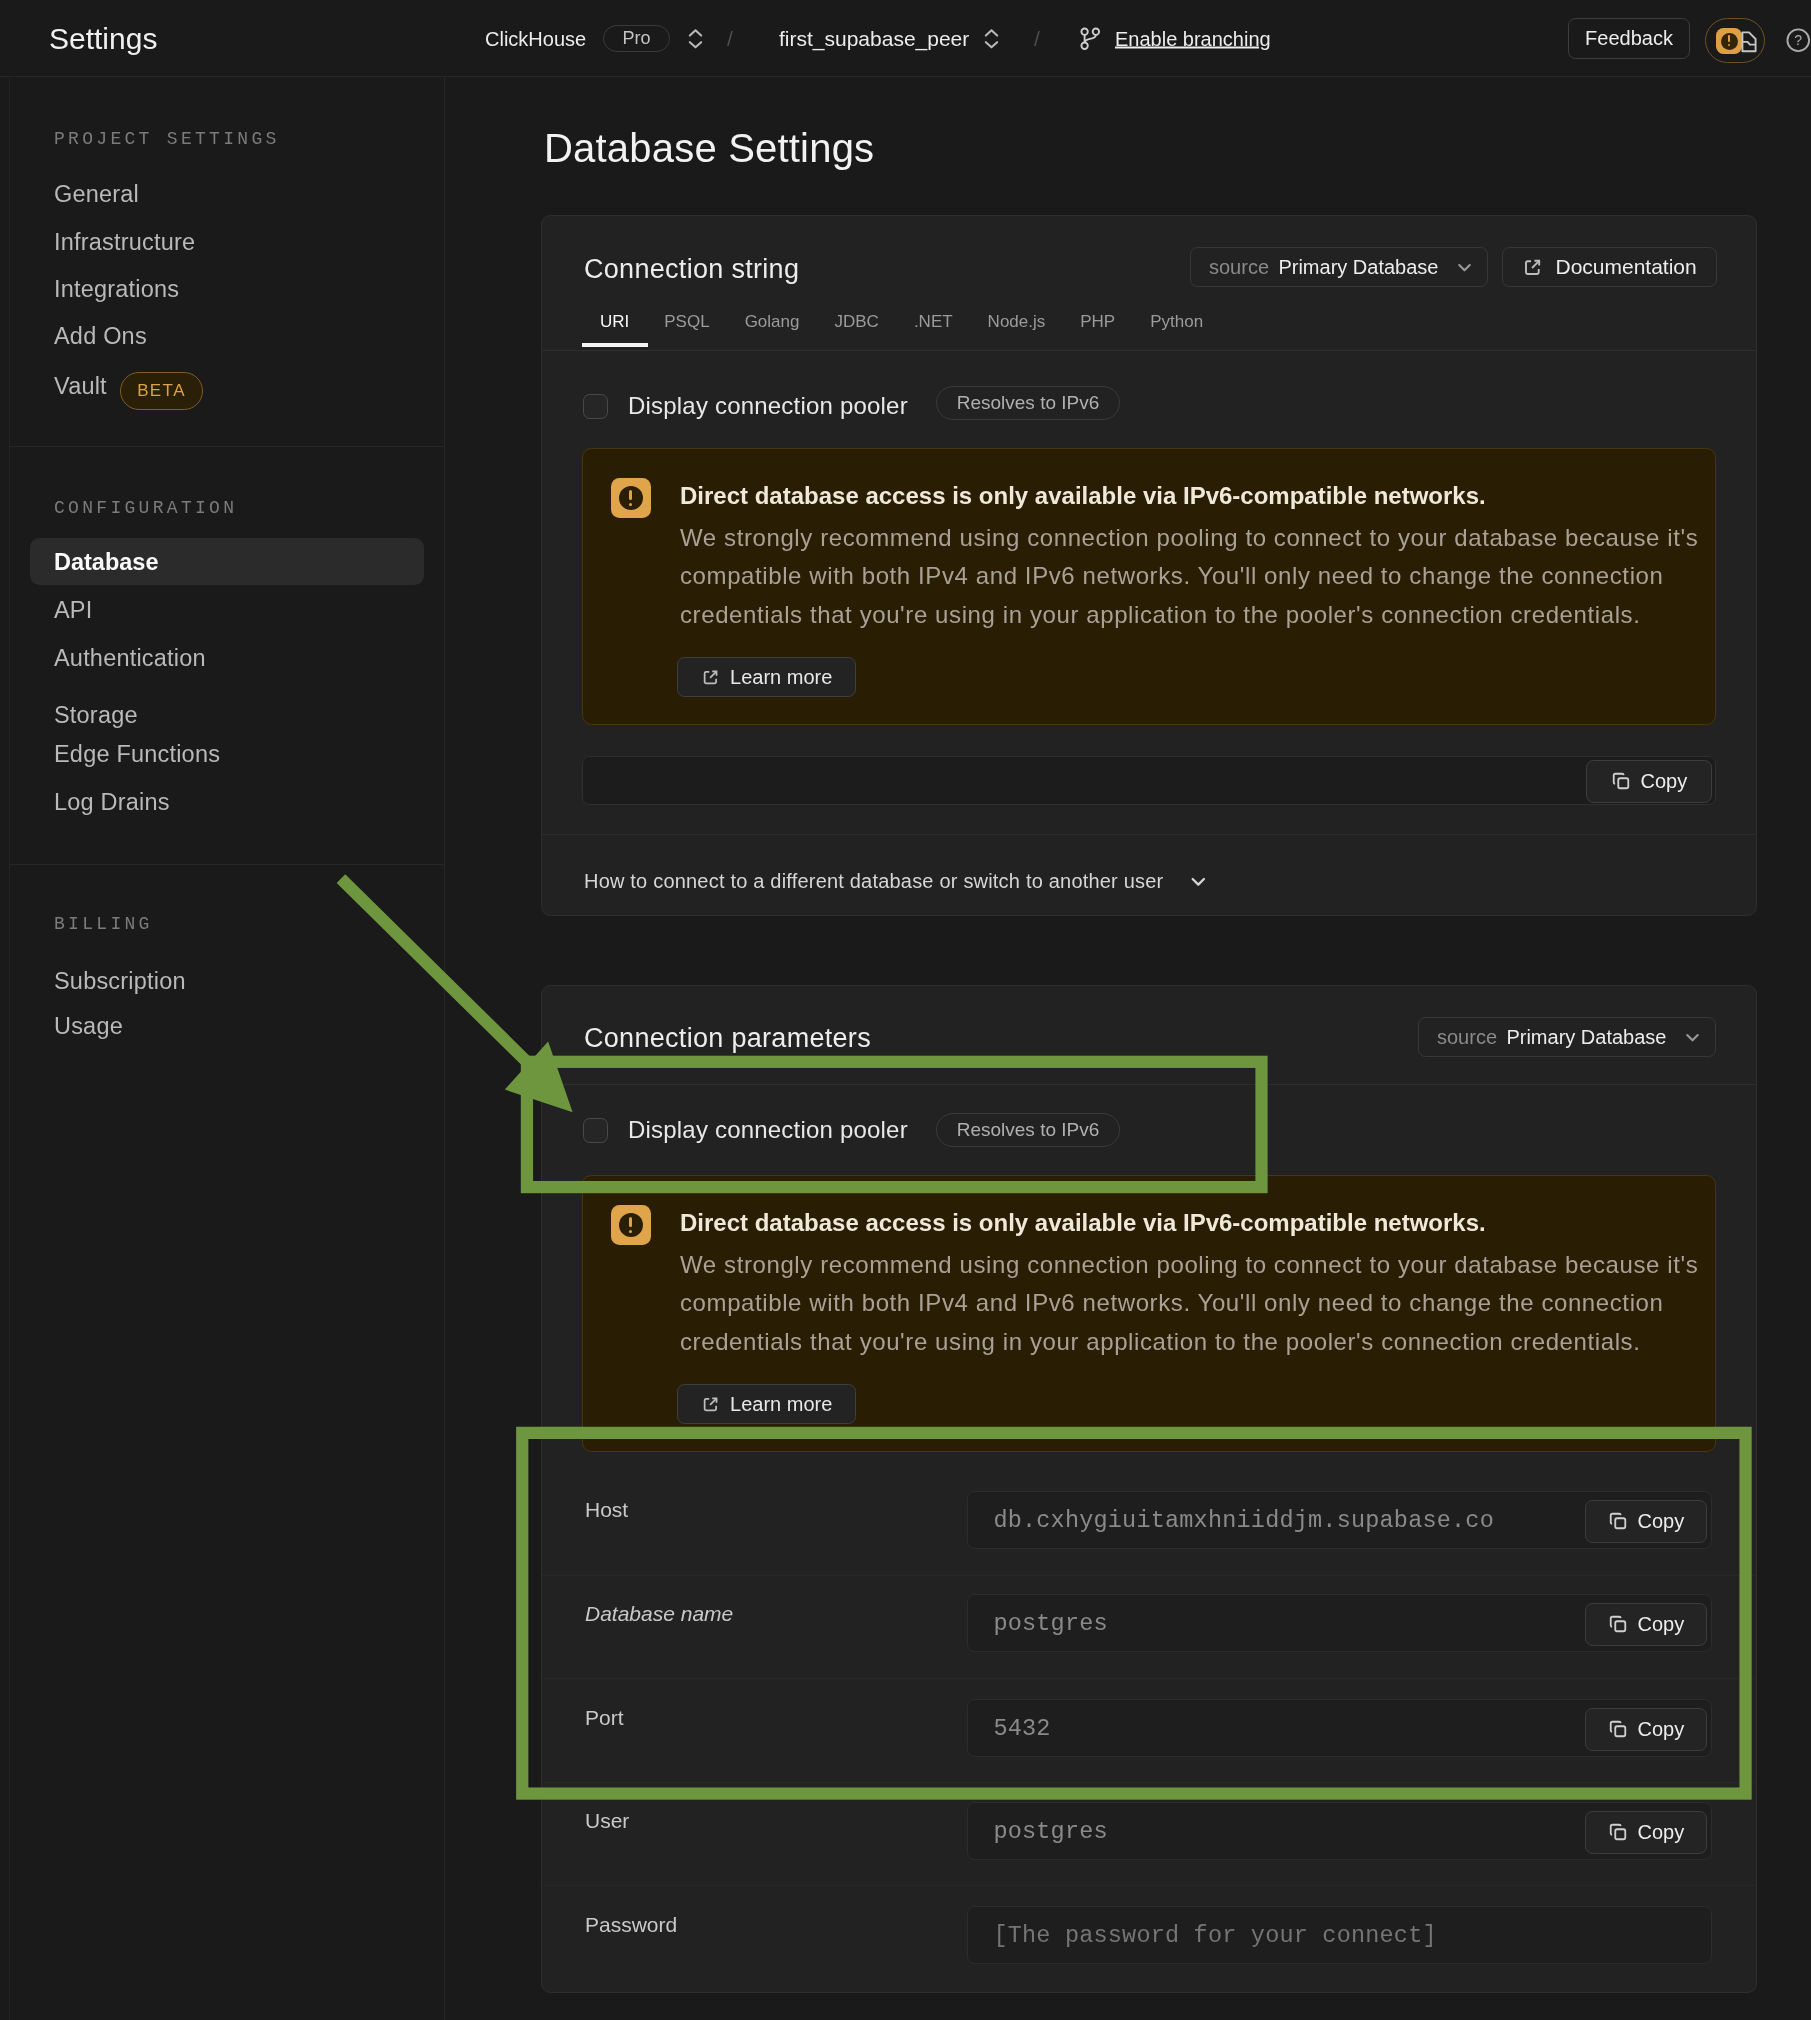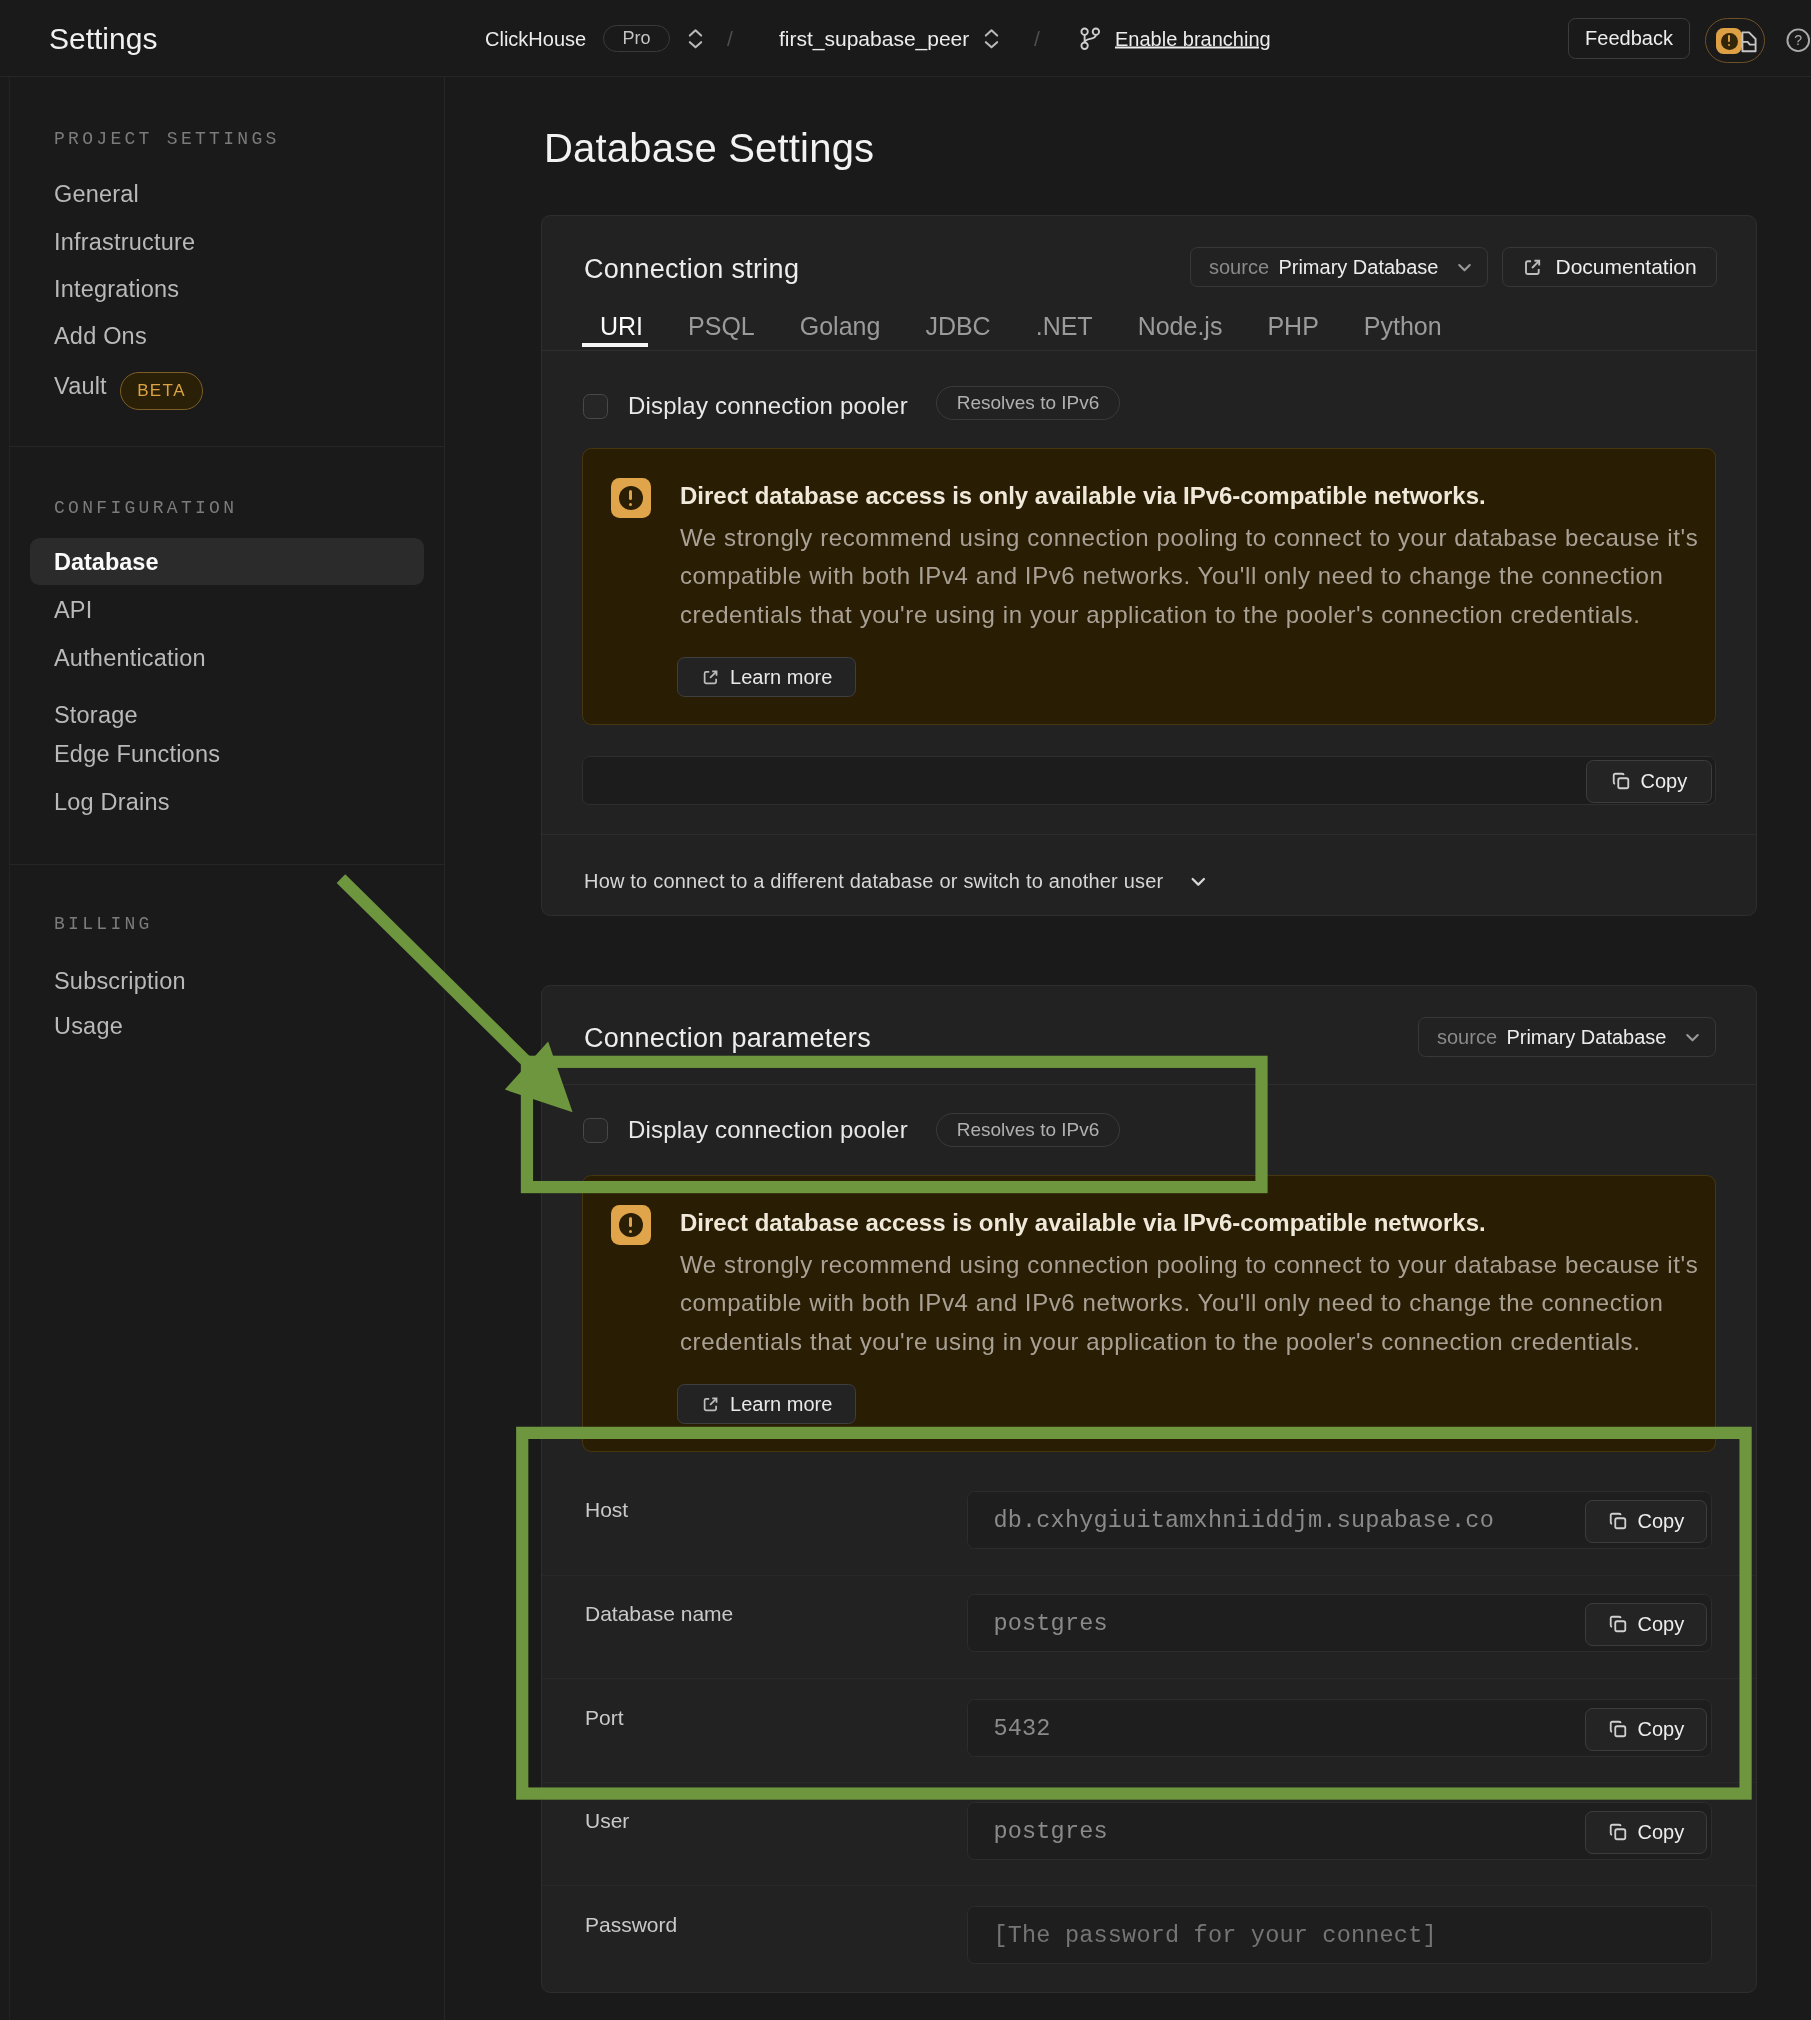--- a/index.html
+++ b/index.html
@@ -113,21 +113,21 @@
   </div>
   <div class="srcbtn" style="left:960px; top:31px; width:215px; justify-content:center; gap:12.2px;">
     <svg width="21" height="21" viewBox="0 0 22 22" fill="none" stroke="#bdbdbd" stroke-width="2">
         <path d="M9.5 4.5 H6 A 1.8 1.8 0 0 0 4.2 6.3 V16 A 1.8 1.8 0 0 0 6 17.8 H15.7 A 1.8 1.8 0 0 0 17.5 16 V12.5"></path>
         <path d="M13 4 H18 V9"></path>
         <path d="M18 4 L10.5 11.5"></path>
       </svg>
     <span style="color:#ededed; font-size:21px;">Documentation</span>
   </div>
 
-  <div class="abs" style="left:58px; top:96px; display:flex; gap:45px; font-size:25px; color:#9b9b9b; align-items:center;">
+  <div class="abs" style="left:58px; top:96px; display:flex; gap:35px; font-size:17px; color:#9b9b9b; align-items:center;">
     <span style="color:#fafafa;">URI</span>
       <span>PSQL</span>
       <span>Golang</span>
       <span>JDBC</span>
       <span>.NET</span>
       <span>Node.js</span>
       <span>PHP</span>
       <span>Python</span>
   </div>
   <div class="abs" style="left:40px; top:127px; width:66px; height:3.8px; background:#f5f5f5;"></div>
@@ -213,21 +213,21 @@
     <div class="val">db.cxhygiuitamxhniiddjm.supabase.co</div>
     <div class="copybtn" style="right:3.8px; top:7.5px; width:122px; height:43px;">
       <svg width="20" height="20" viewBox="0 0 22 22" fill="none" stroke="#d0d0d0" stroke-width="2">
           <rect x="8" y="8" width="11" height="11" rx="2"></rect>
           <path d="M4.5 14 A 1.7 1.7 0 0 1 3 12.3 V4.7 A 1.7 1.7 0 0 1 4.7 3 H12.3 A 1.7 1.7 0 0 1 14 4.5"></path>
         </svg>
       <span>Copy</span>
     </div>
   </div>
   <div class="rowsep" style="top:589px;"></div>
-  <div class="rowlabel" style="top:628px;">Database name</div>
+  <div class="rowlabel" style="top:628px;font-style:italic;">Database name</div>
   <div class="rowinput" style="top:608px;">
     <div class="val">postgres</div>
     <div class="copybtn" style="right:3.8px; top:7.5px; width:122px; height:43px;">
       <svg width="20" height="20" viewBox="0 0 22 22" fill="none" stroke="#d0d0d0" stroke-width="2">
           <rect x="8" y="8" width="11" height="11" rx="2"></rect>
           <path d="M4.5 14 A 1.7 1.7 0 0 1 3 12.3 V4.7 A 1.7 1.7 0 0 1 4.7 3 H12.3 A 1.7 1.7 0 0 1 14 4.5"></path>
         </svg>
       <span>Copy</span>
     </div>
   </div>

